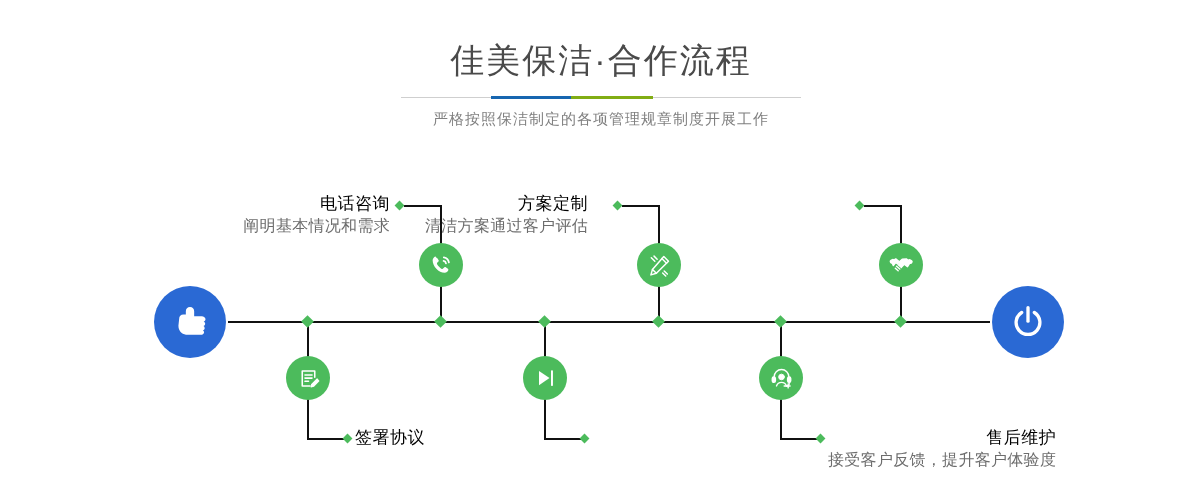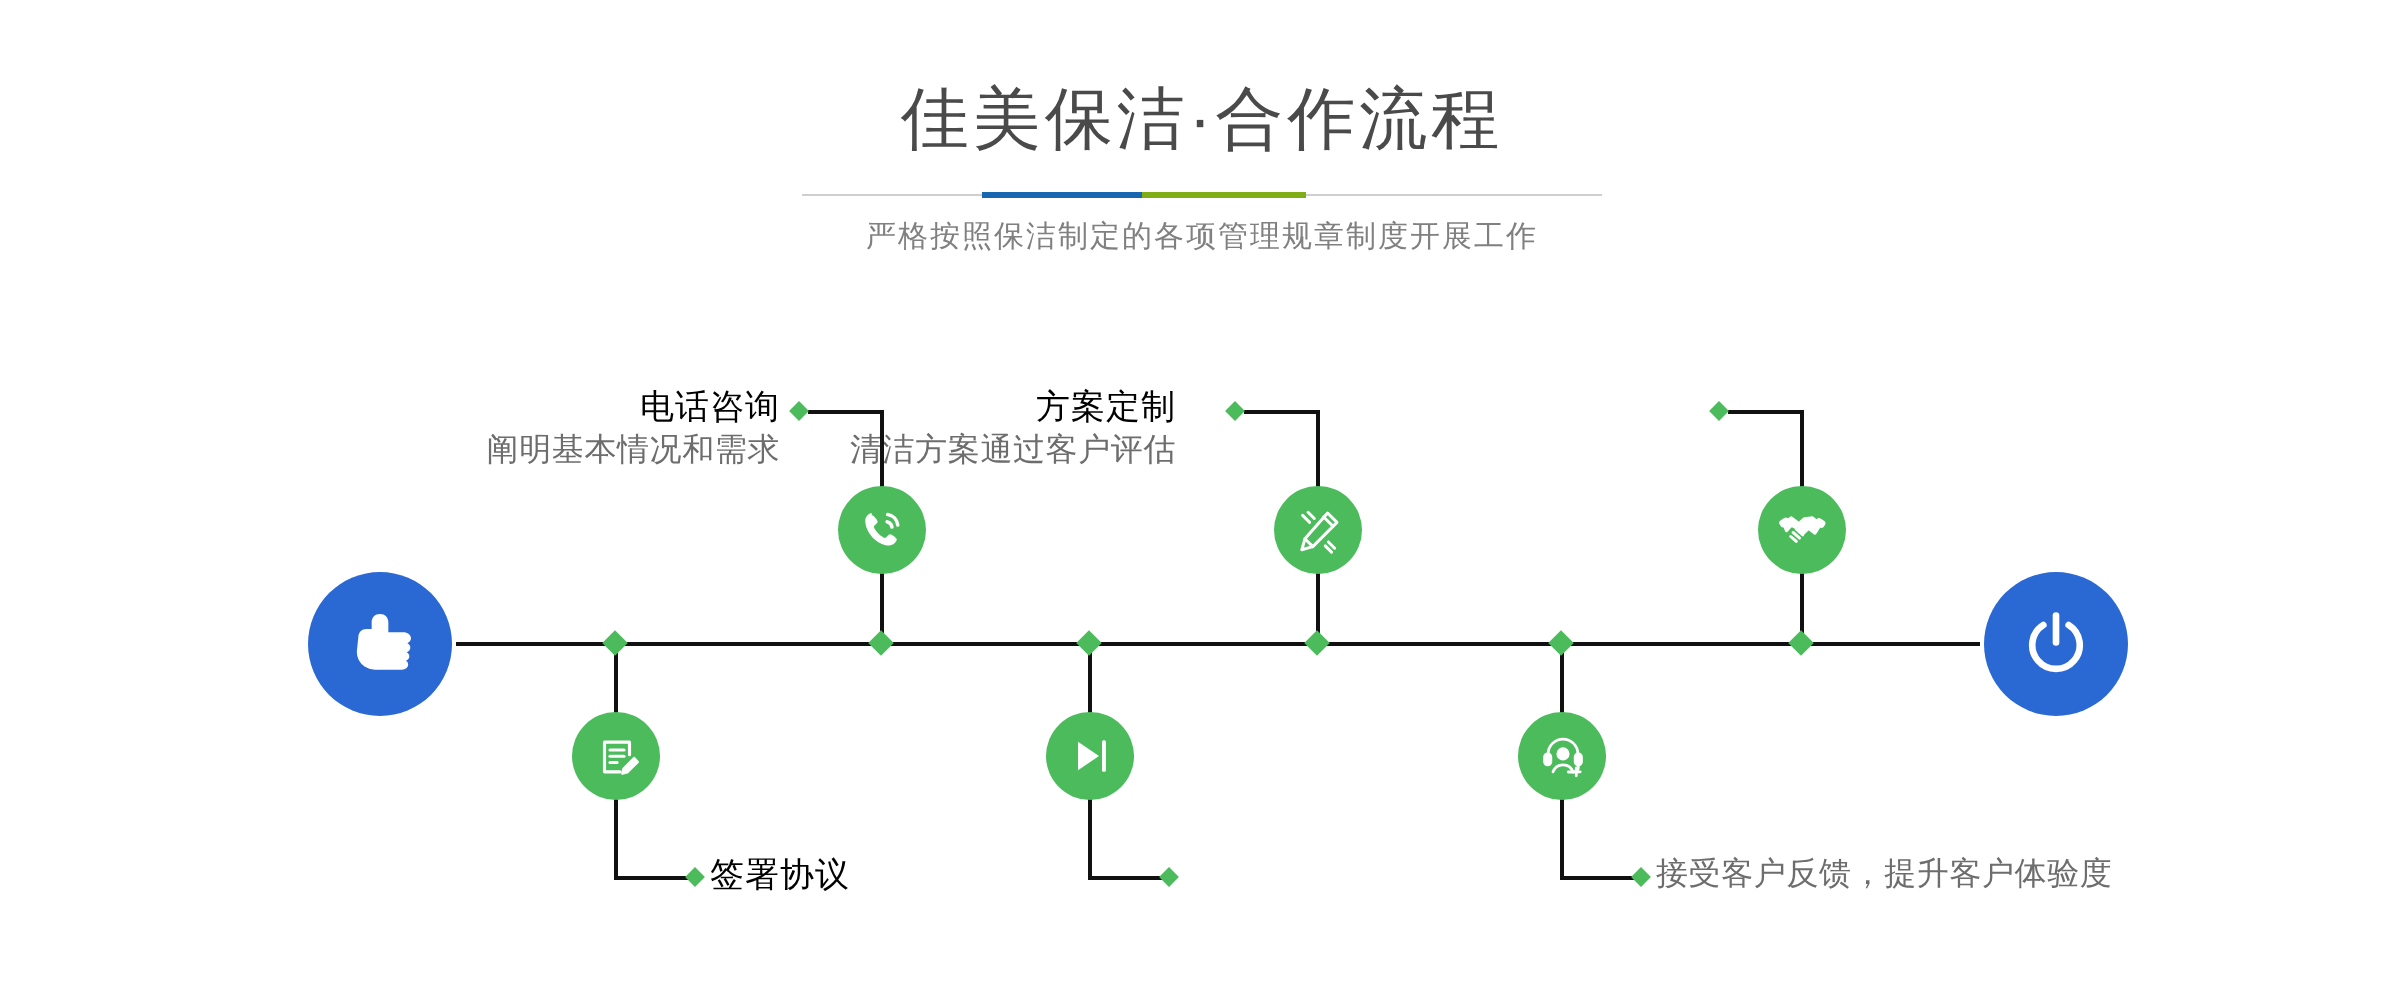--- a/index.html
+++ b/index.html
@@ -298,16 +298,17 @@
         <line x1="24.5" y1="23" x2="24.5" y2="28"></line>
         <line x1="22" y1="25.5" x2="27" y2="25.5"></line>
       </svg>
     </span>
   </div>
   <div class="stem" style="left:780px; top:321px; height:119px;"></div>
   <div class="elbow" style="left:780px; top:438px; width:40px;"></div>
   <div class="diamond small" style="left:817px; top:435px;"></div>
   <div class="diamond" style="left:776px; top:317px;"></div>
   <div class="label bottom" style="left:828px; top:427px;">
+    <span class="lab-title" style="display: block;">售后维护</span>
     <span class="lab-desc" style="display: block;">接受客户反馈，提升客户体验度</span>
   </div>
 
 </div>
 
 </body></html>

